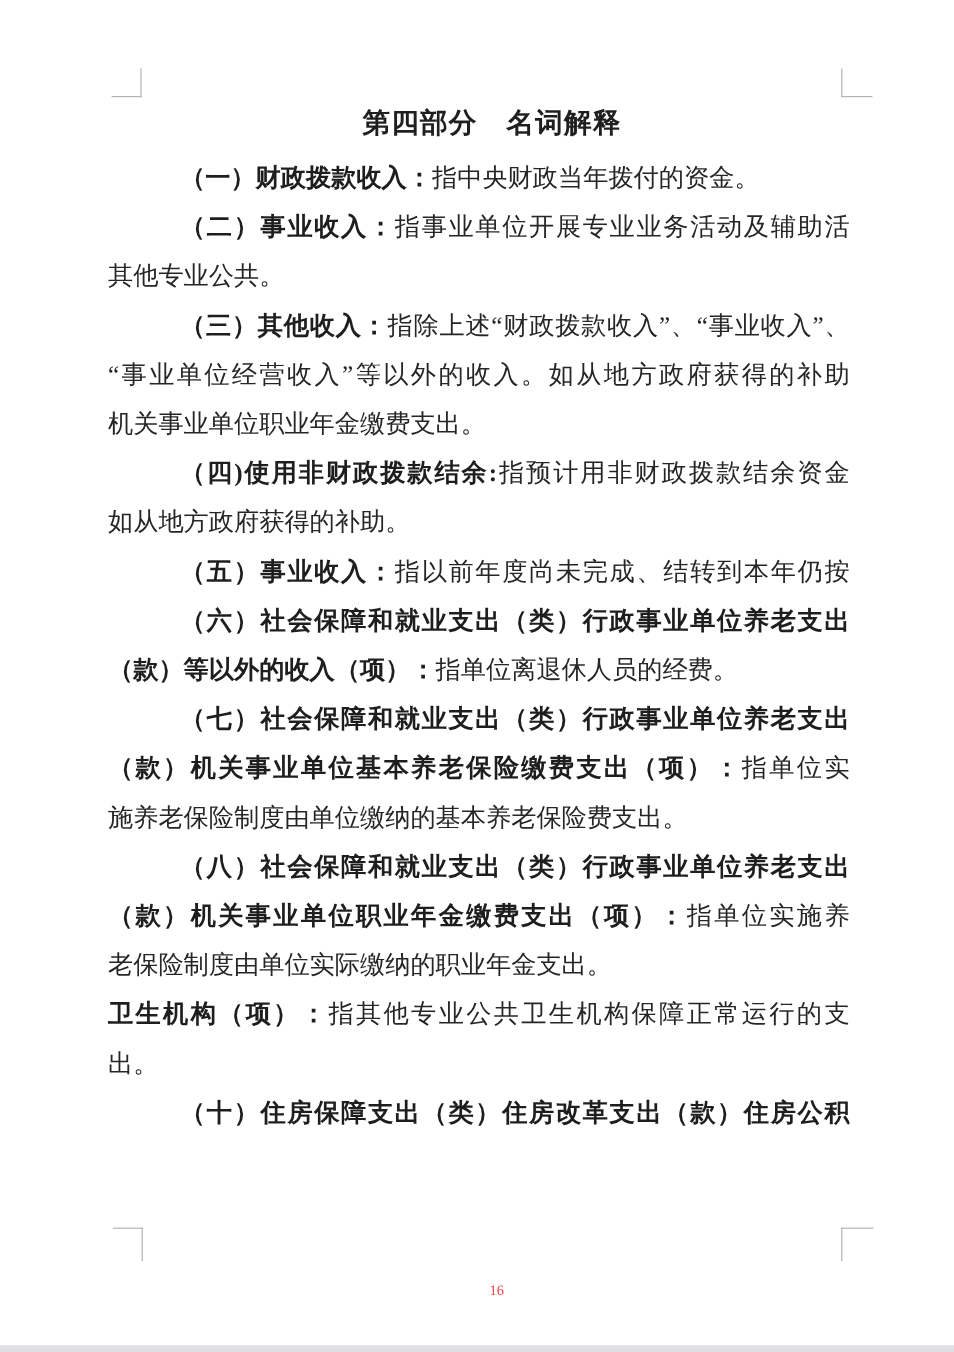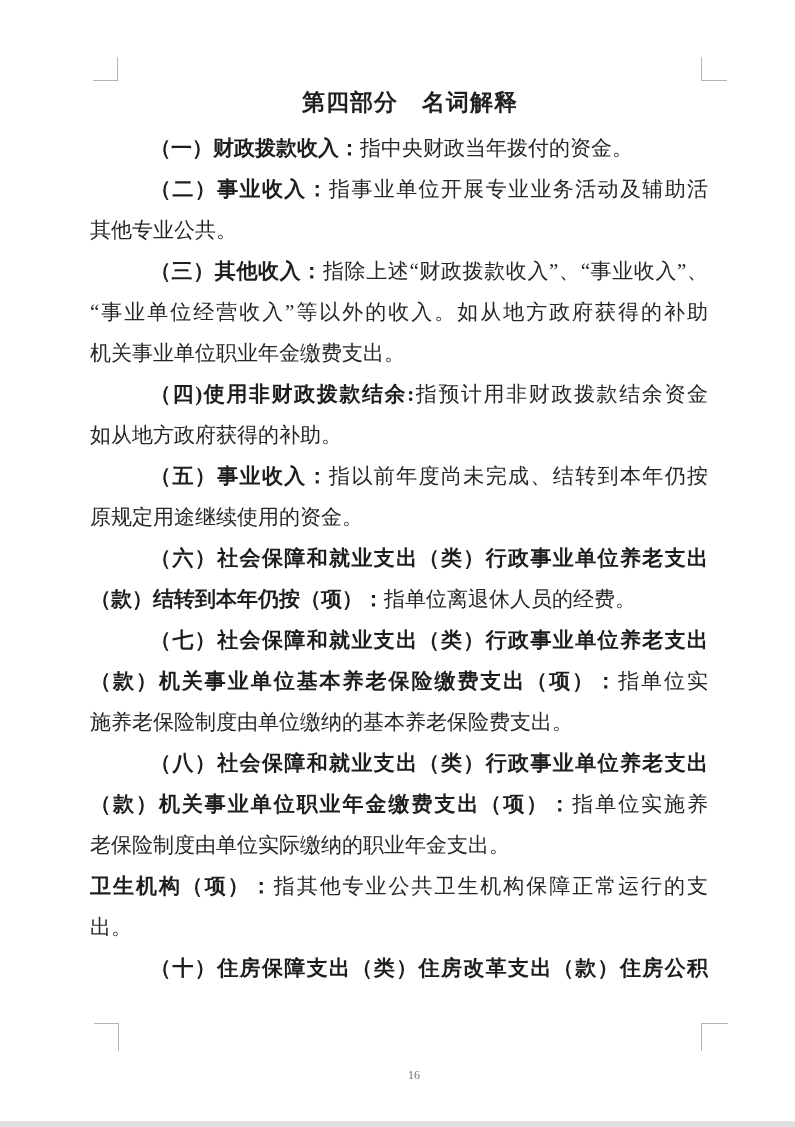--- a/index.html
+++ b/index.html
@@ -36,21 +36,21 @@
   .line{
     height:41px;line-height:41px;overflow:hidden;
     text-align:justify;
   }
   .line.first{text-indent:60px;}
   .line.stretch{text-align-last:justify;}
   .line b{font-weight:bold;color:#1e1e1e;}
   
   .page-num{
     position:absolute;top:1068px;left:414px;transform:translateX(-50%);
-    font-size:12px;line-height:15px;color:#737373;
+    font-size:12px;line-height:15px;color:#ef4444;
     font-family:"Liberation Serif","DejaVu Serif",serif;
   }
   
   .bottom-band{
     position:absolute;left:0;bottom:0;width:795px;height:6px;
     background:#e0e0e3;
   }
 </style>
 </head>
 <body>
@@ -67,23 +67,22 @@
   <div class="content">
       <div class="line first"><b>（一）财政拨款收入：</b>指中央财政当年拨付的资金。</div>
       <div class="line first stretch"><b>（二）事业收入：</b>指事业单位开展专业业务活动及辅助活</div>
       <div class="line">其他专业公共。</div>
       <div class="line first stretch"><b>（三）其他收入：</b>指除上述“财政拨款收入”、“事业收入”、</div>
       <div class="line stretch">“事业单位经营收入”等以外的收入。如从地方政府获得的补助</div>
       <div class="line">机关事业单位职业年金缴费支出。</div>
       <div class="line first stretch"><b>（四)使用非财政拨款结余:</b>指预计用非财政拨款结余资金</div>
       <div class="line">如从地方政府获得的补助。</div>
       <div class="line first stretch"><b>（五）事业收入：</b>指以前年度尚未完成、结转到本年仍按</div>
-      <div class="line">原规定用途继续使用的资金。</div>
       <div class="line first stretch"><b>（六）社会保障和就业支出（类）行政事业单位养老支出</b></div>
-      <div class="line"><b>（款）结转到本年仍按（项）：</b>指单位离退休人员的经费。</div>
+      <div class="line"><b>（款）等以外的收入（项）：</b>指单位离退休人员的经费。</div>
       <div class="line first stretch"><b>（七）社会保障和就业支出（类）行政事业单位养老支出</b></div>
       <div class="line stretch"><b>（款）机关事业单位基本养老保险缴费支出（项）：</b>指单位实</div>
       <div class="line">施养老保险制度由单位缴纳的基本养老保险费支出。</div>
       <div class="line first stretch"><b>（八）社会保障和就业支出（类）行政事业单位养老支出</b></div>
       <div class="line stretch"><b>（款）机关事业单位职业年金缴费支出（项）：</b>指单位实施养</div>
       <div class="line">老保险制度由单位实际缴纳的职业年金支出。</div>
       <div class="line stretch"><b>卫生机构（项）：</b>指其他专业公共卫生机构保障正常运行的支</div>
       <div class="line">出。</div>
       <div class="line first stretch"><b>（十）住房保障支出（类）住房改革支出（款）住房公积</b></div>
     </div>

